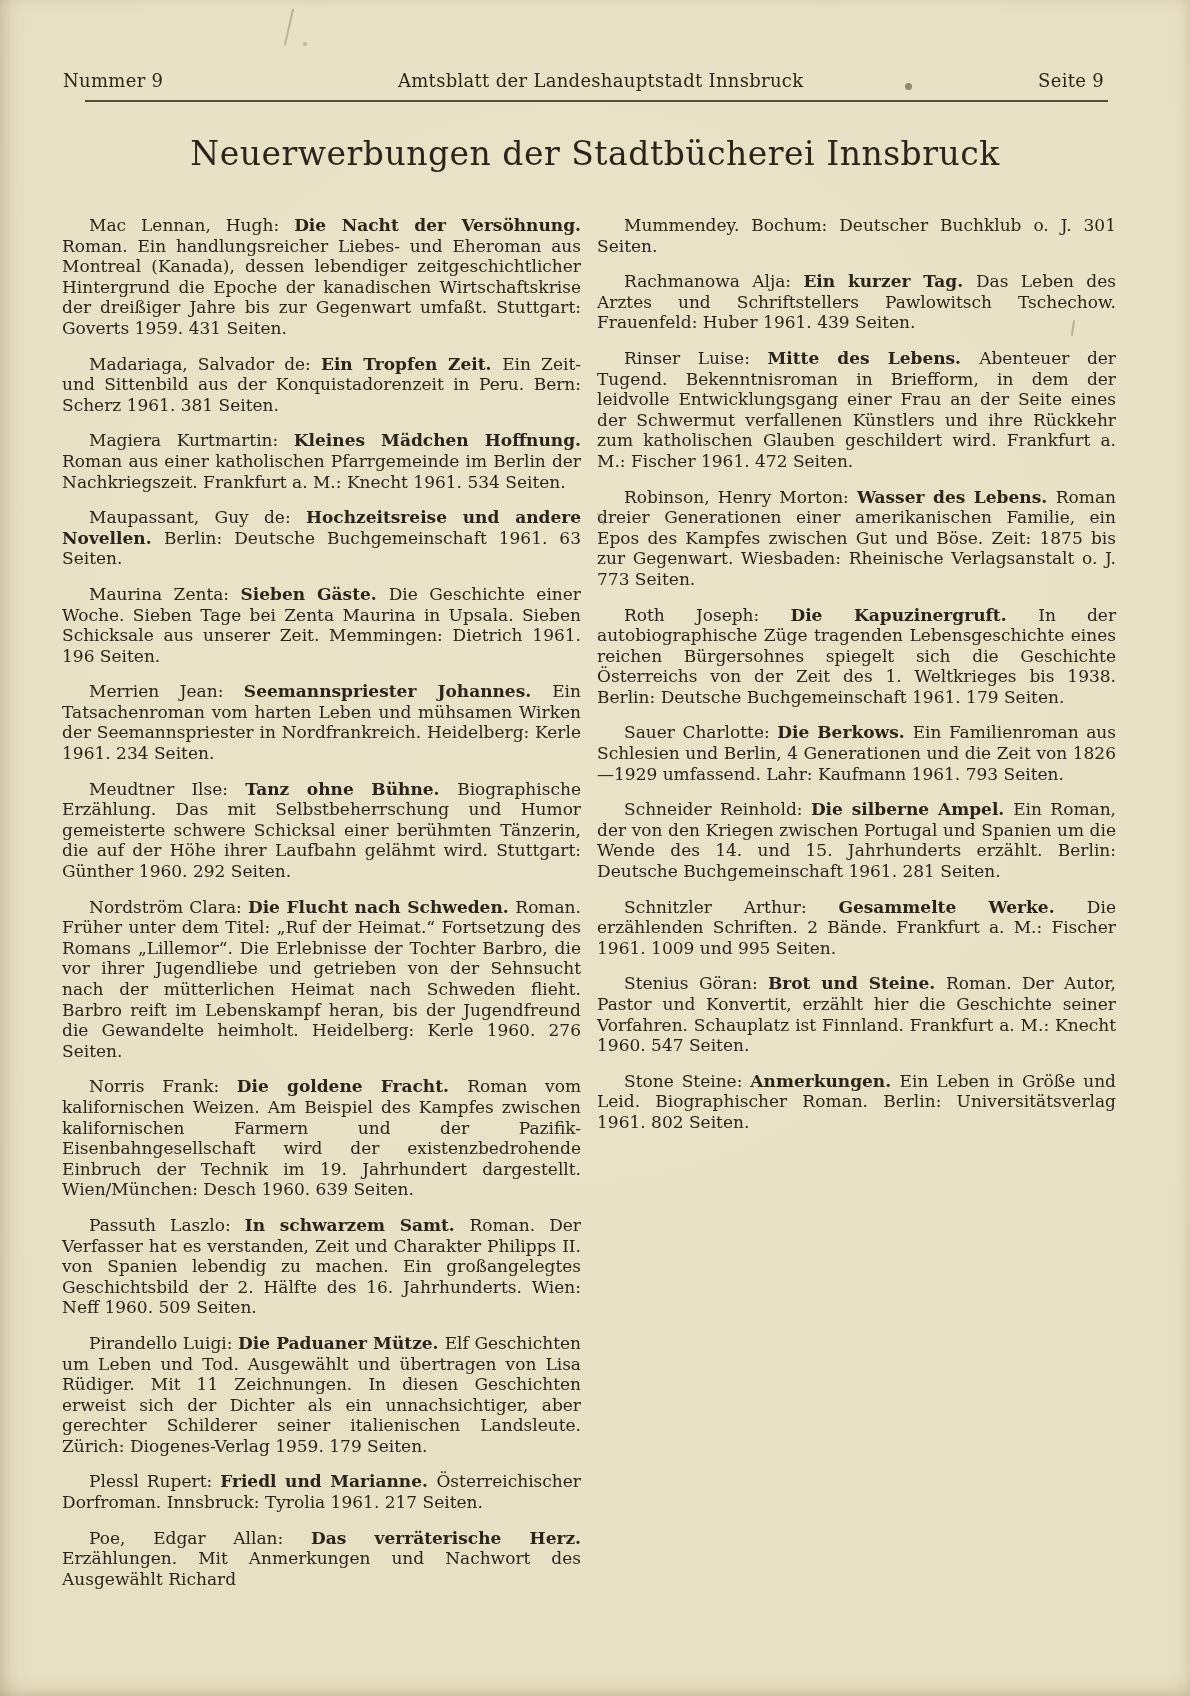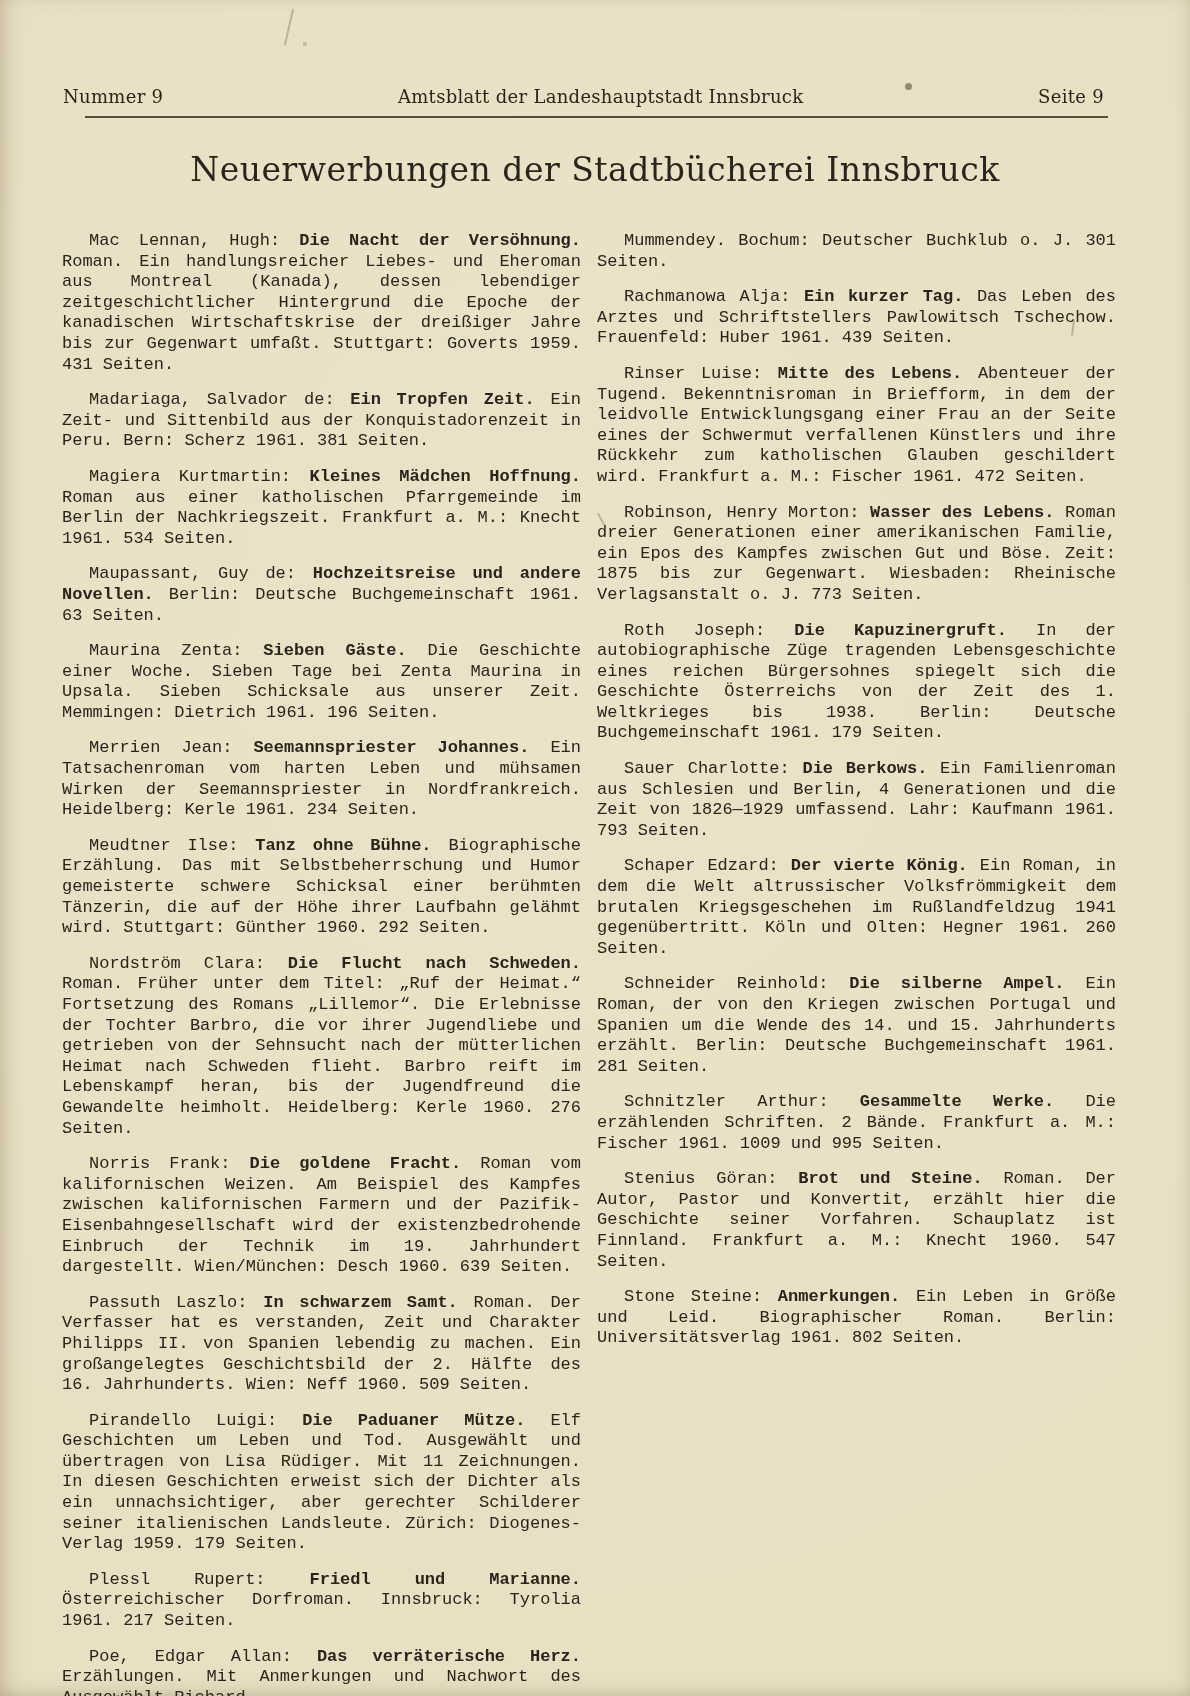--- a/index.html
+++ b/index.html
@@ -17,21 +17,21 @@
     box-shadow: inset 14px 0 22px -12px rgba(120,95,70,0.35),
                 inset -10px 0 18px -12px rgba(120,100,70,0.25),
                 inset 0 -14px 24px -16px rgba(110,95,65,0.3);
     color: var(--ink, #2b241b);
   }
 
   .header-row {
     display: flex;
     justify-content: space-between;
     align-items: center;
-    margin: 16px 86px 0 63px;
+    margin: 0 86px 0 63px;
     padding-top: 70px;
     font-size: 18px;
     letter-spacing: 0.3px;
     gap: 44px;
   }
   .header-center { position: relative; }
   .rule {
     margin: 9px 82px 0 85px;
     border-top: 2.5px solid var(--rule, #3a3225);
     opacity: 0.85;
@@ -53,21 +53,20 @@
   }
   .col { flex: 1 1 0; }
 
   p.entry {
     margin: 0 0 15px 0;
     font-size: 17px;
     line-height: 20.6px;
     text-indent: 27px;
     text-align: justify;
     hyphens: auto;
-    font-family: Liberation Mono, monospace;
   }
   p.entry .book-title { font-weight: bold; }
 
   
   .pencil-mark {
     position: absolute; left: 288px; top: 8px;
     width: 2px; height: 38px; border-radius: 2px;
     background: #978d72; opacity: .55; transform: rotate(13deg);
   }
   .pencil-dot {
@@ -127,21 +126,20 @@
         <p class="entry"><span class="author">Plessl Rupert: </span><span class="book-title">Friedl und Marianne. </span><span class="desc">Österreichischer Dorfroman. Innsbruck: Tyrolia 1961. 217 Seiten.</span></p>
         <p class="entry"><span class="author">Poe, Edgar Allan: </span><span class="book-title">Das verräterische Herz. </span><span class="desc">Erzählungen. Mit Anmerkungen und Nachwort des Ausgewählt Richard</span></p>
       </div>
     <div class="col">
         <p class="entry"><span class="author"></span><span class="book-title"></span><span class="desc">Mummendey. Bochum: Deutscher Buchklub o. J. 301 Seiten.</span></p>
         <p class="entry"><span class="author">Rachmanowa Alja: </span><span class="book-title">Ein kurzer Tag. </span><span class="desc">Das Leben des Arztes und Schriftstellers Pawlowitsch Tschechow. Frauenfeld: Huber 1961. 439 Seiten.</span></p>
         <p class="entry"><span class="author">Rinser Luise: </span><span class="book-title">Mitte des Lebens. </span><span class="desc">Abenteuer der Tugend. Bekenntnisroman in Briefform, in dem der leidvolle Entwicklungsgang einer Frau an der Seite eines der Schwermut verfallenen Künstlers und ihre Rückkehr zum katholischen Glauben geschildert wird. Frankfurt a. M.: Fischer 1961. 472 Seiten.</span></p>
         <p class="entry"><span class="author">Robinson, Henry Morton: </span><span class="book-title">Wasser des Lebens. </span><span class="desc">Roman dreier Generationen einer amerikanischen Familie, ein Epos des Kampfes zwischen Gut und Böse. Zeit: 1875 bis zur Gegenwart. Wiesbaden: Rheinische Verlagsanstalt o. J. 773 Seiten.</span></p>
         <p class="entry"><span class="author">Roth Joseph: </span><span class="book-title">Die Kapuzinergruft. </span><span class="desc">In der autobiographische Züge tragenden Lebensgeschichte eines reichen Bürgersohnes spiegelt sich die Geschichte Österreichs von der Zeit des 1. Weltkrieges bis 1938. Berlin: Deutsche Buchgemeinschaft 1961. 179 Seiten.</span></p>
         <p class="entry"><span class="author">Sauer Charlotte: </span><span class="book-title">Die Berkows. </span><span class="desc">Ein Familienroman aus Schlesien und Berlin, 4 Generationen und die Zeit von 1826—1929 umfassend. Lahr: Kaufmann 1961. 793 Seiten.</span></p>
-        <p class="entry"><span class="author">Schaper Edzard: </span><span class="book-title">Der vierte König. </span><span class="desc">Ein Roman, in dem die Welt altrussischer Volksfrömmigkeit dem brutalen Kriegsgeschehen im Rußlandfeldzug 1941 gegenübertritt. Köln und Olten: Hegner 1961. 260 Seiten.</span></p>
         <p class="entry"><span class="author">Schneider Reinhold: </span><span class="book-title">Die silberne Ampel. </span><span class="desc">Ein Roman, der von den Kriegen zwischen Portugal und Spanien um die Wende des 14. und 15. Jahrhunderts erzählt. Berlin: Deutsche Buchgemeinschaft 1961. 281 Seiten.</span></p>
         <p class="entry"><span class="author">Schnitzler Arthur: </span><span class="book-title">Gesammelte Werke. </span><span class="desc">Die erzählenden Schriften. 2 Bände. Frankfurt a. M.: Fischer 1961. 1009 und 995 Seiten.</span></p>
         <p class="entry"><span class="author">Stenius Göran: </span><span class="book-title">Brot und Steine. </span><span class="desc">Roman. Der Autor, Pastor und Konvertit, erzählt hier die Geschichte seiner Vorfahren. Schauplatz ist Finnland. Frankfurt a. M.: Knecht 1960. 547 Seiten.</span></p>
         <p class="entry"><span class="author">Stone Steine: </span><span class="book-title">Anmerkungen. </span><span class="desc">Ein Leben in Größe und Leid. Biographischer Roman. Berlin: Universitätsverlag 1961. 802 Seiten.</span></p>
       </div>
   </div>
 
 </div>
 
 </body></html>

